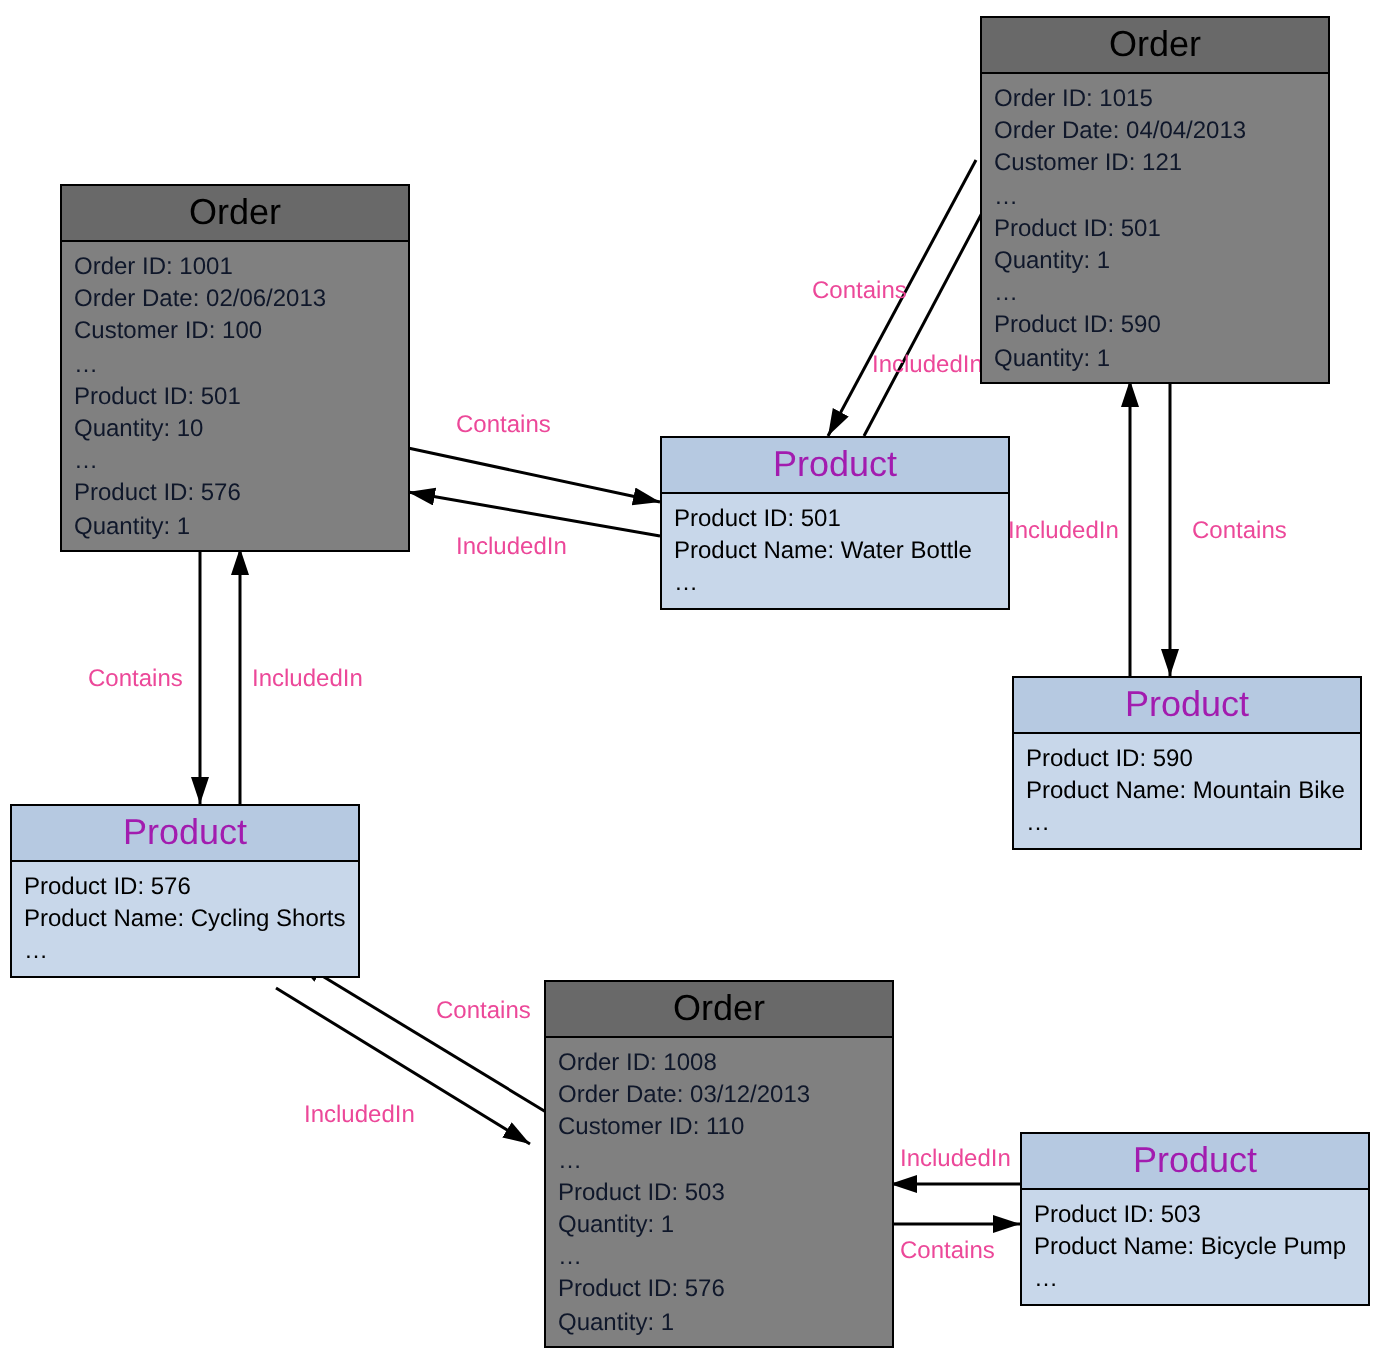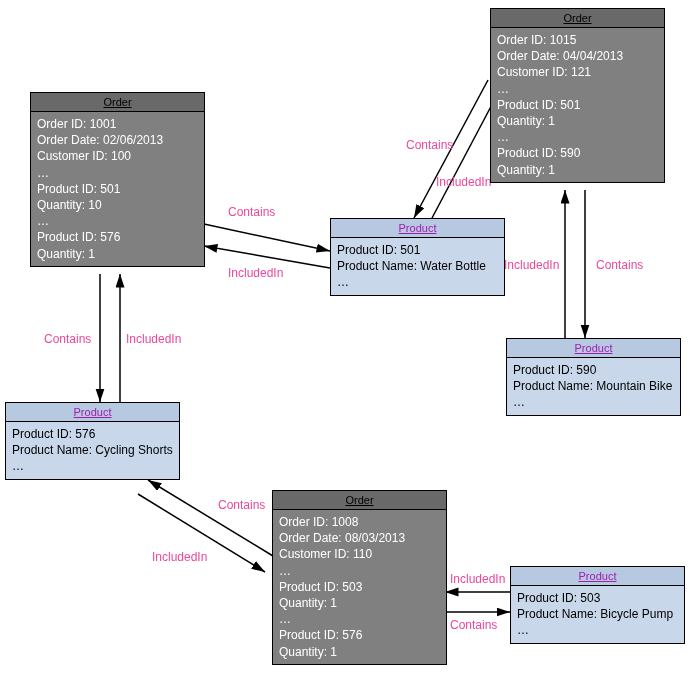--- a/index.html
+++ b/index.html
@@ -14,33 +14,32 @@
     overflow: hidden;
   }
   .box {
     position: absolute;
     border: 1px solid #000;
     background: #fff;
     box-sizing: border-box;
   }
   .box .title {
     text-align: center;
-    font-size: 11px;
+    font-size: 18px;
     padding: 3px 4px;
     border-bottom: 1px solid #000;
-    text-decoration: underline;
   }
   .box .body {
     padding: 4px 6px;
     line-height: 1.35;
     white-space: pre-line;
   }
   .order { background: #808080; }
   .order .title { background: #696969; color: #000; }
-  .order .body { color: #ffffff; }
+  .order .body { color: #0f172a; }
   .product { background: #c8d7ea; }
   .product .title { background: #b6c9e1; color: #a21caf; }
   .product .body { color: #000; }
   svg.edges {
     position: absolute;
     left: 0; top: 0;
     width: 696px;
     height: 683px;
     pointer-events: none;
   }
@@ -121,21 +120,21 @@
 Product ID: 501
 Quantity: 1
 …
 Product ID: 590
 Quantity: 1</div>
 </div>
 
 <div class="box order" style="left:272px; top:490px; width:175px;">
   <div class="title">Order</div>
   <div class="body">Order ID: 1008
-Order Date: 08/03/2013
+Order Date: 03/12/2013
 Customer ID: 110
 …
 Product ID: 503
 Quantity: 1
 …
 Product ID: 576
 Quantity: 1</div>
 </div>
 
 <div class="box product" style="left:330px; top:218px; width:175px;">

